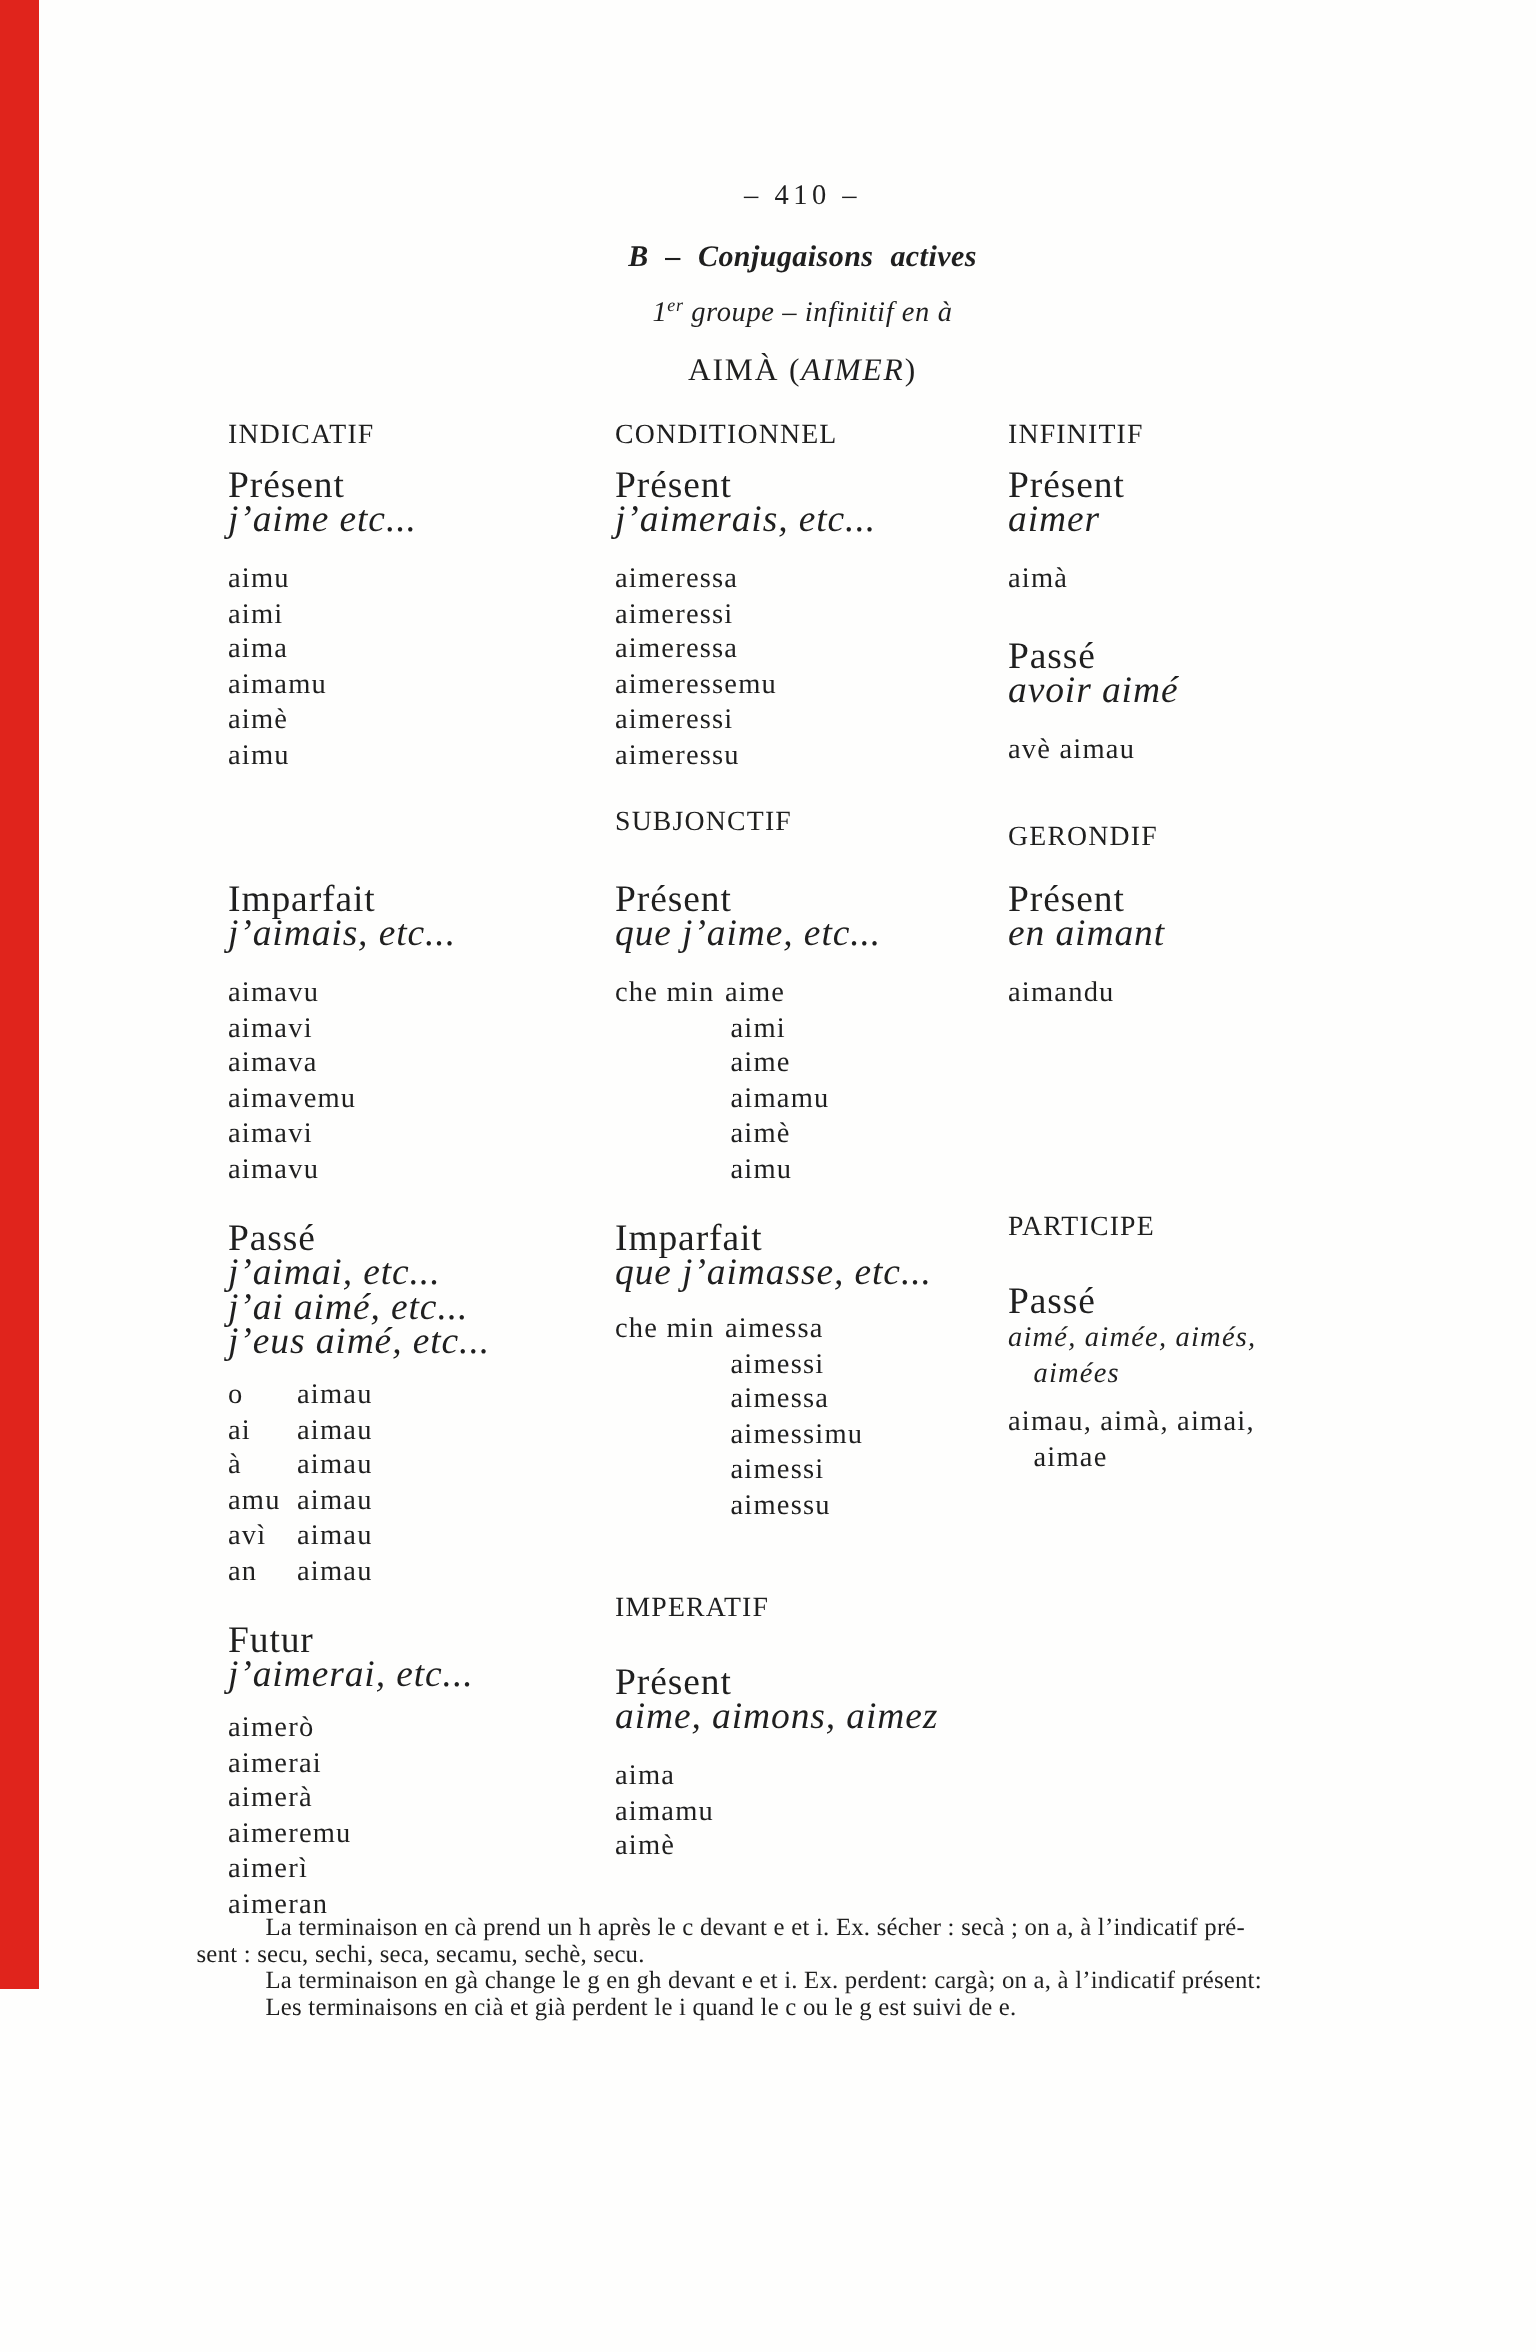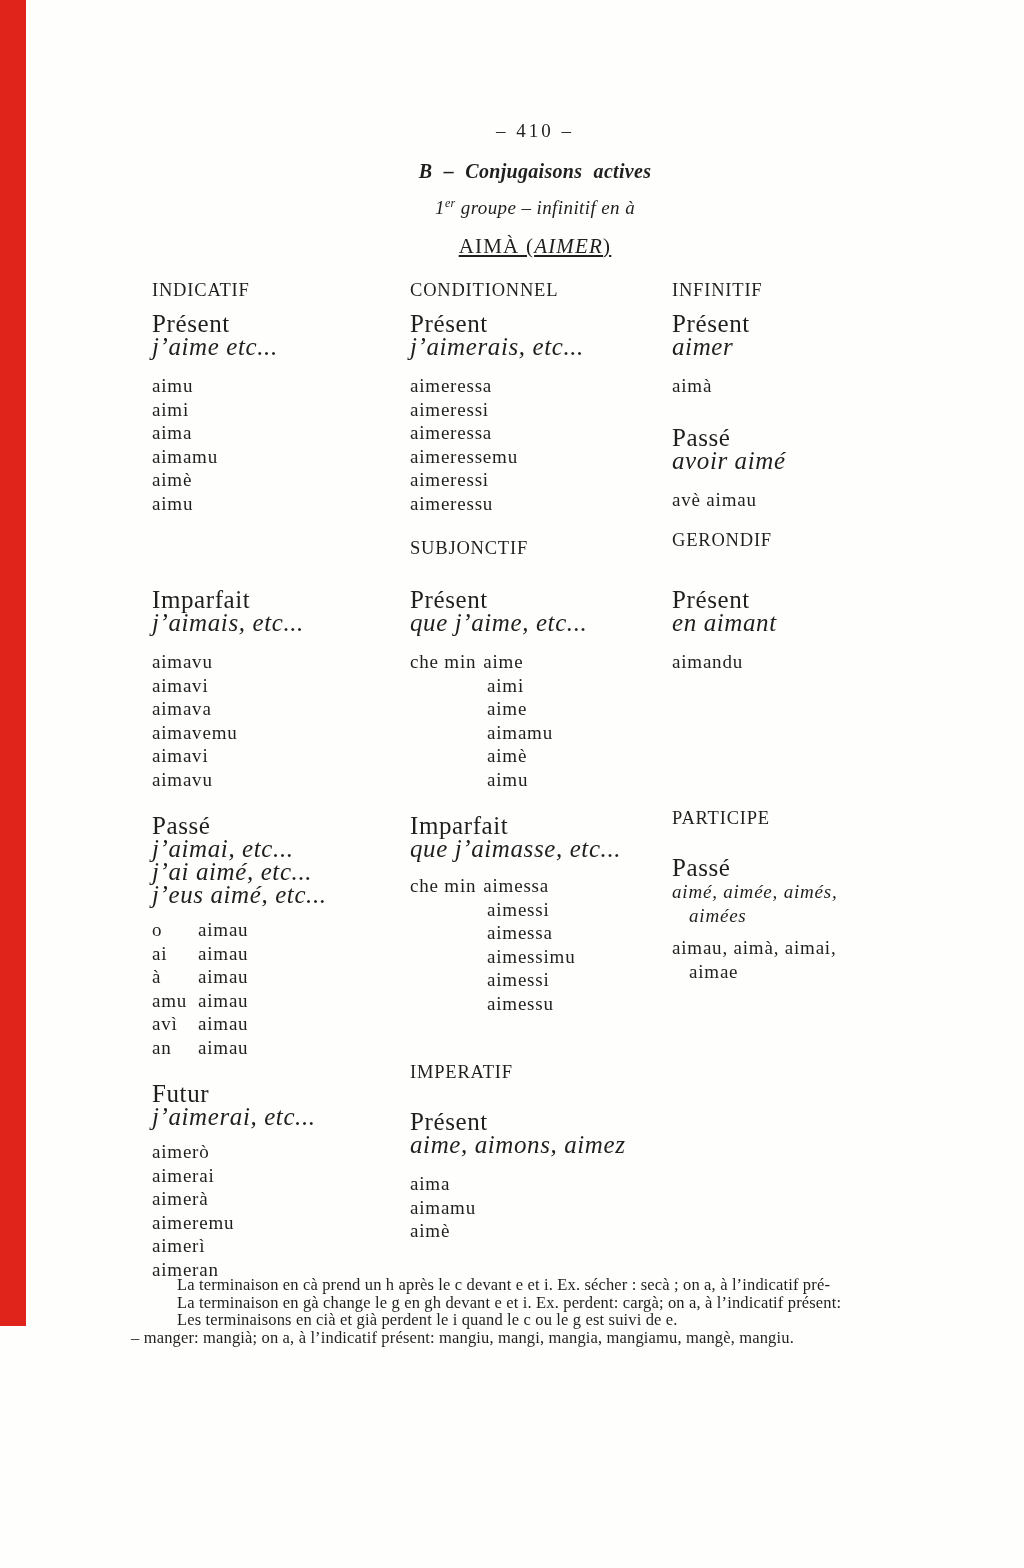--- a/index.html
+++ b/index.html
@@ -4,21 +4,21 @@
 <style>
   html,body{margin:0;padding:0;background:#ffffff;}
   .page{position:relative;width:1024px;height:1568px;background:#fefefdff;background:#fefefd;
         font-family:"Liberation Serif",serif;color:#1f1f1f;overflow:hidden;}
   .abs{position:absolute;}
   .center{left:152px;width:766px;text-align:center;}
   .pageno{font-size:19px;letter-spacing:3px;}
   .title{font-size:20px;font-weight:bold;font-style:italic;word-spacing:6px;letter-spacing:.3px;}
   .subtitle{font-size:19px;font-style:italic;letter-spacing:.4px;}
   .subtitle sup{font-size:12px;}
-  .verb{font-size:21px;letter-spacing:1.2px;text-decoration:underline;}
+  .verb{font-size:21px;letter-spacing:1.2px;}
   .hdr{font-size:18.5px;letter-spacing:.8px;}
   .lbl{font-size:25px;line-height:23px;letter-spacing:.6px;}
   .body{font-size:19px;line-height:23.5px;letter-spacing:.8px;}
   .it{font-style:italic;}
   .c1{left:152px;} .c2{left:410px;} .c3{left:672px;}
   .pr{display:inline-block;width:46px;}
   .lead-gap{margin-left:7px;}
   .sind{margin-left:77px;}
   .pind{margin-left:17px;}
   .red{left:0;top:0;width:26px;height:1326px;background:#e0241c;}
@@ -73,21 +73,21 @@
     <div class="it">aimer</div>
   </div>
   <div class="abs body c3" style="top:374px">aimà</div>
   <div class="abs lbl c3" style="top:426px">
     <div>Passé</div>
     <div class="it">avoir aimé</div>
   </div>
   <div class="abs body c3" style="top:488px">avè aimau</div>
 
   <div class="abs hdr c2" style="top:538px">SUBJONCTIF</div>
-  <div class="abs hdr c3" style="top:530px">GERONDIF</div>
+  <div class="abs hdr c3" style="top:548px">GERONDIF</div>
 
   <div class="abs lbl c1" style="top:588px">
     <div>Imparfait</div>
     <div class="it">j’aimais, etc...</div>
   </div>
   <div class="abs body c1" style="top:650px">
     <div>aimavu</div>
     <div>aimavi</div>
     <div>aimava</div>
     <div>aimavemu</div>
@@ -172,18 +172,18 @@
     <div class="it">aime, aimons, aimez</div>
   </div>
   <div class="abs body c2" style="top:1172px">
     <div>aima</div>
     <div>aimamu</div>
     <div>aimè</div>
   </div>
 
   <div class="abs notes">
     <div class="ind">La terminaison en cà prend un h après le c devant e et i. Ex. sécher : secà ; on a, à l’indicatif pré-</div>
+    <div>sent : secu, sechi, seca, secamu, sechè, secu.</div>
     <div class="ind">La terminaison en gà change le g en gh devant e et i. Ex. perdent: cargà; on a, à l’indicatif présent:</div>
     <div class="ind">Les terminaisons en cià et già perdent le i quand le c ou le g est suivi de e.</div>
-    <div>– manger: mangià; on a, à l’indicatif présent: mangiu, mangi, mangia, mangiamu, mangè, mangiu.</div>
   </div>
 
 </div>
 
 </body></html>

